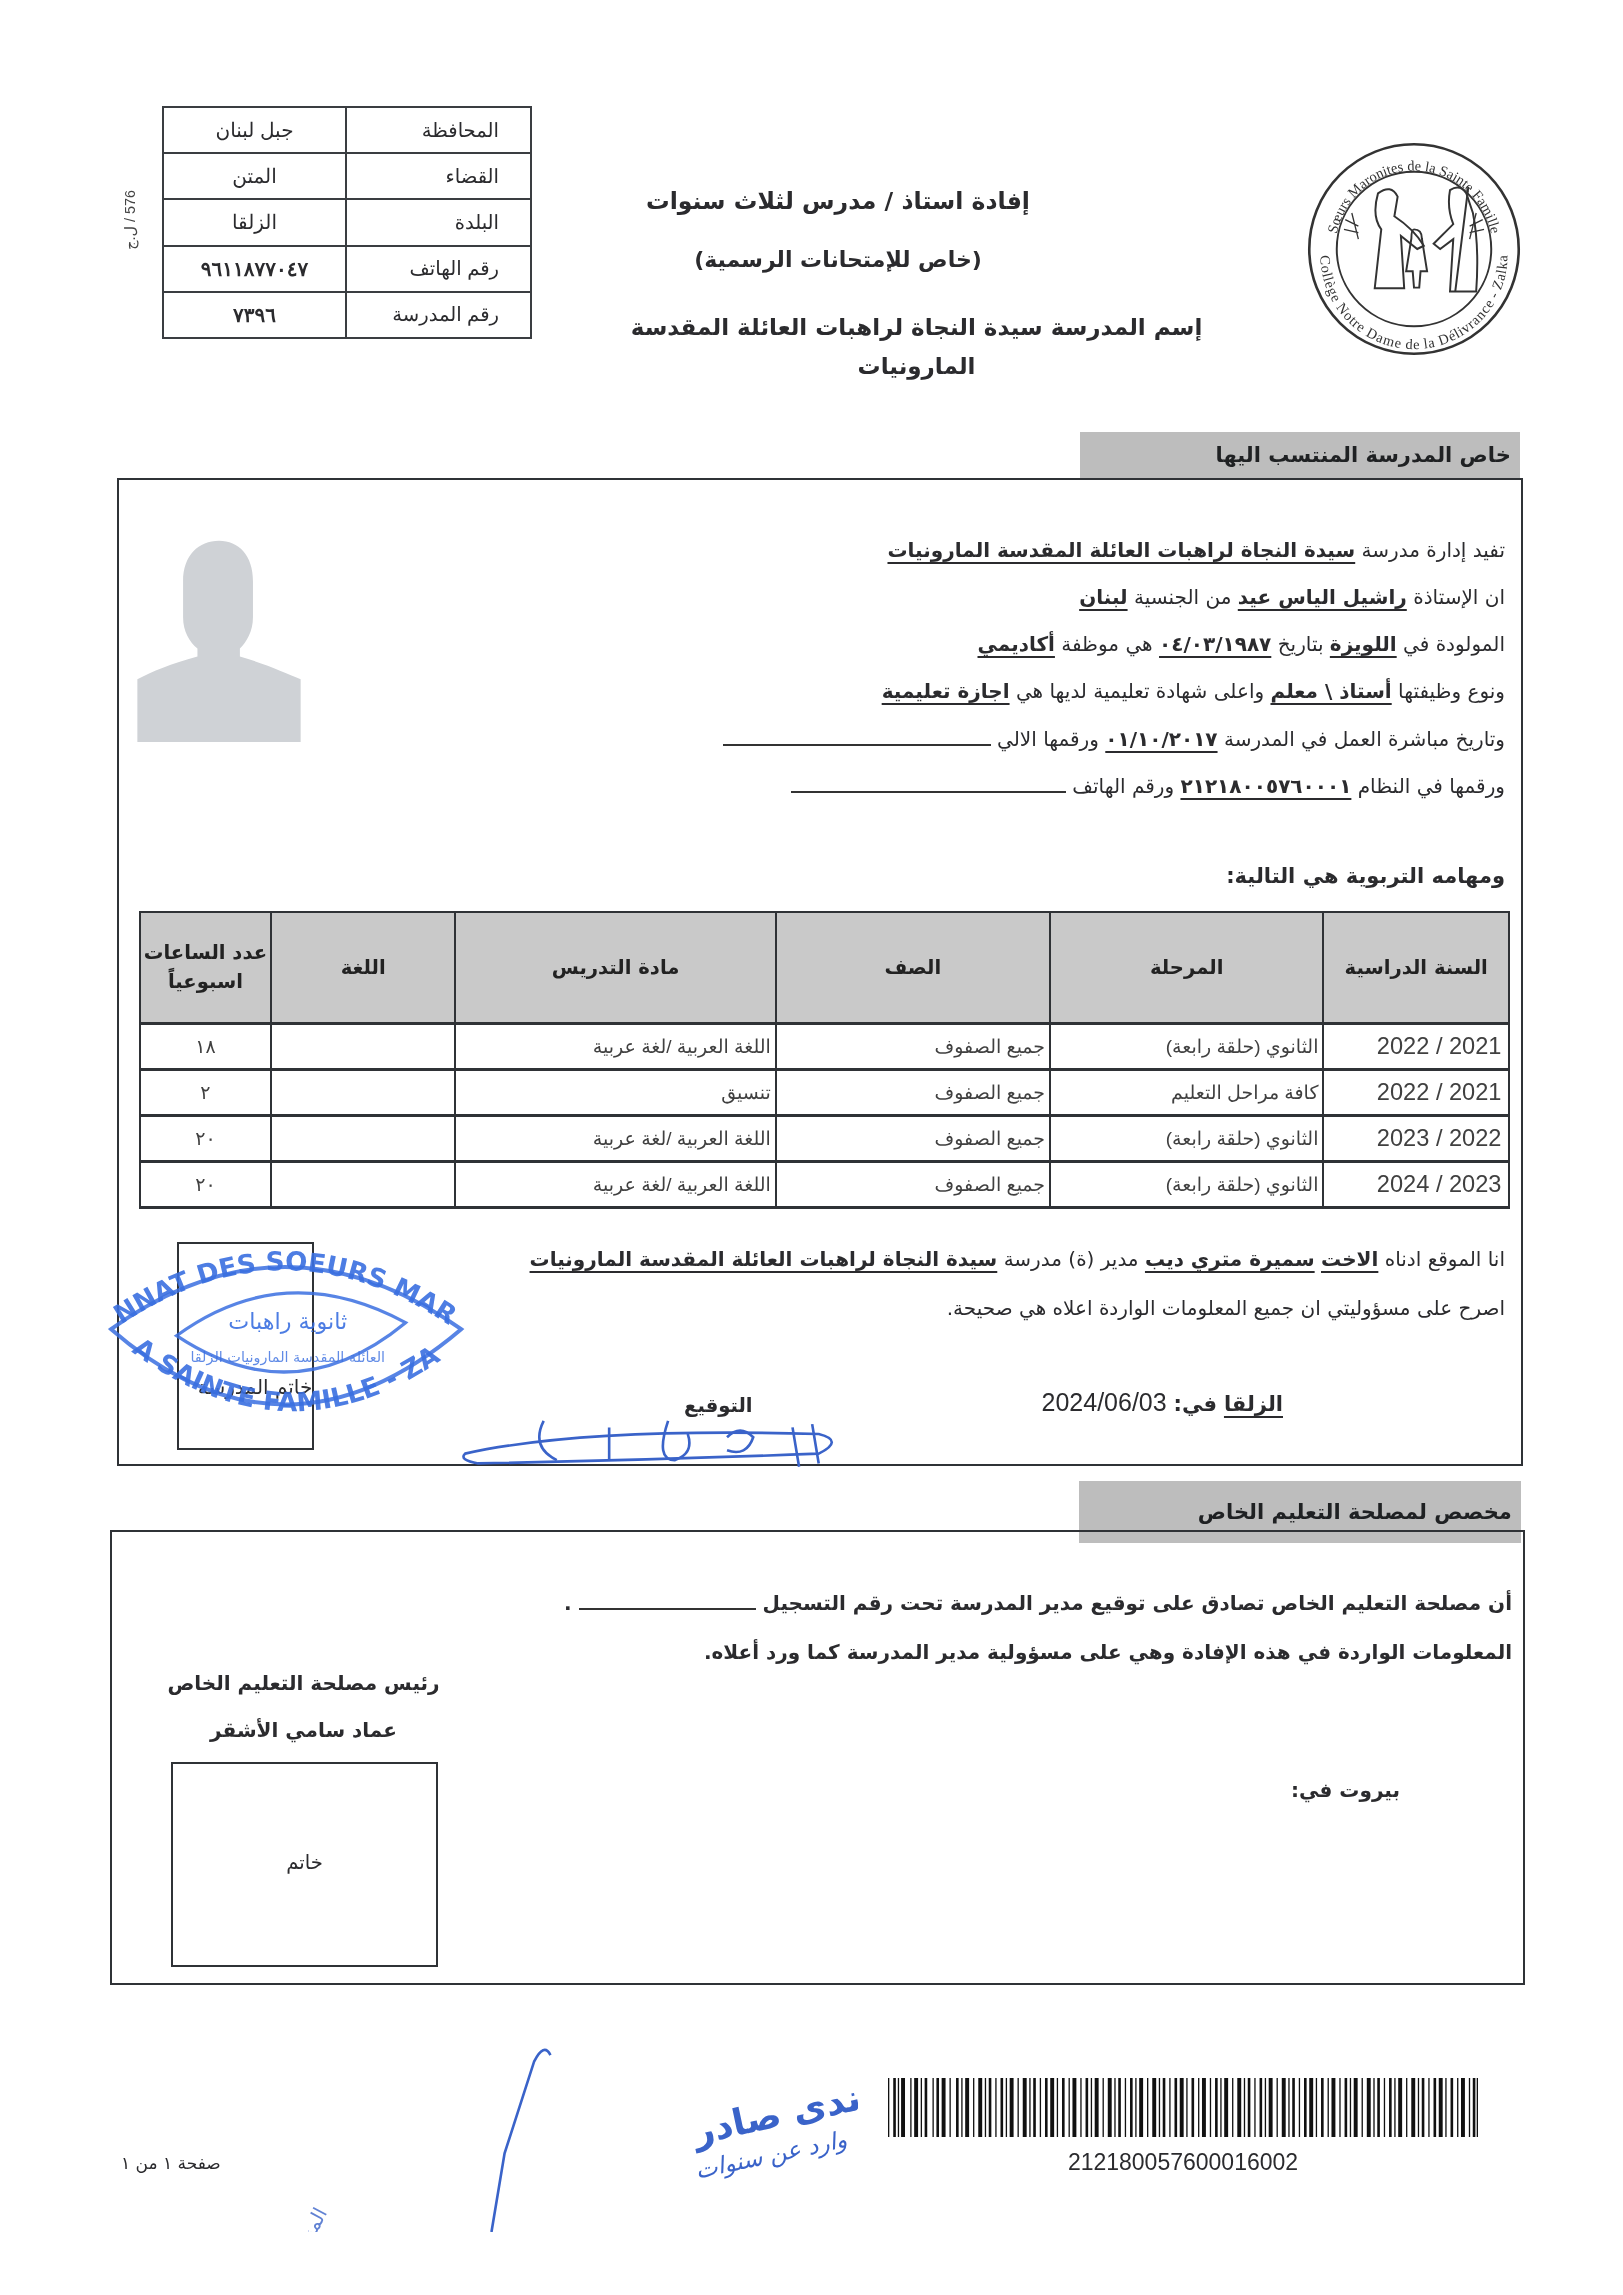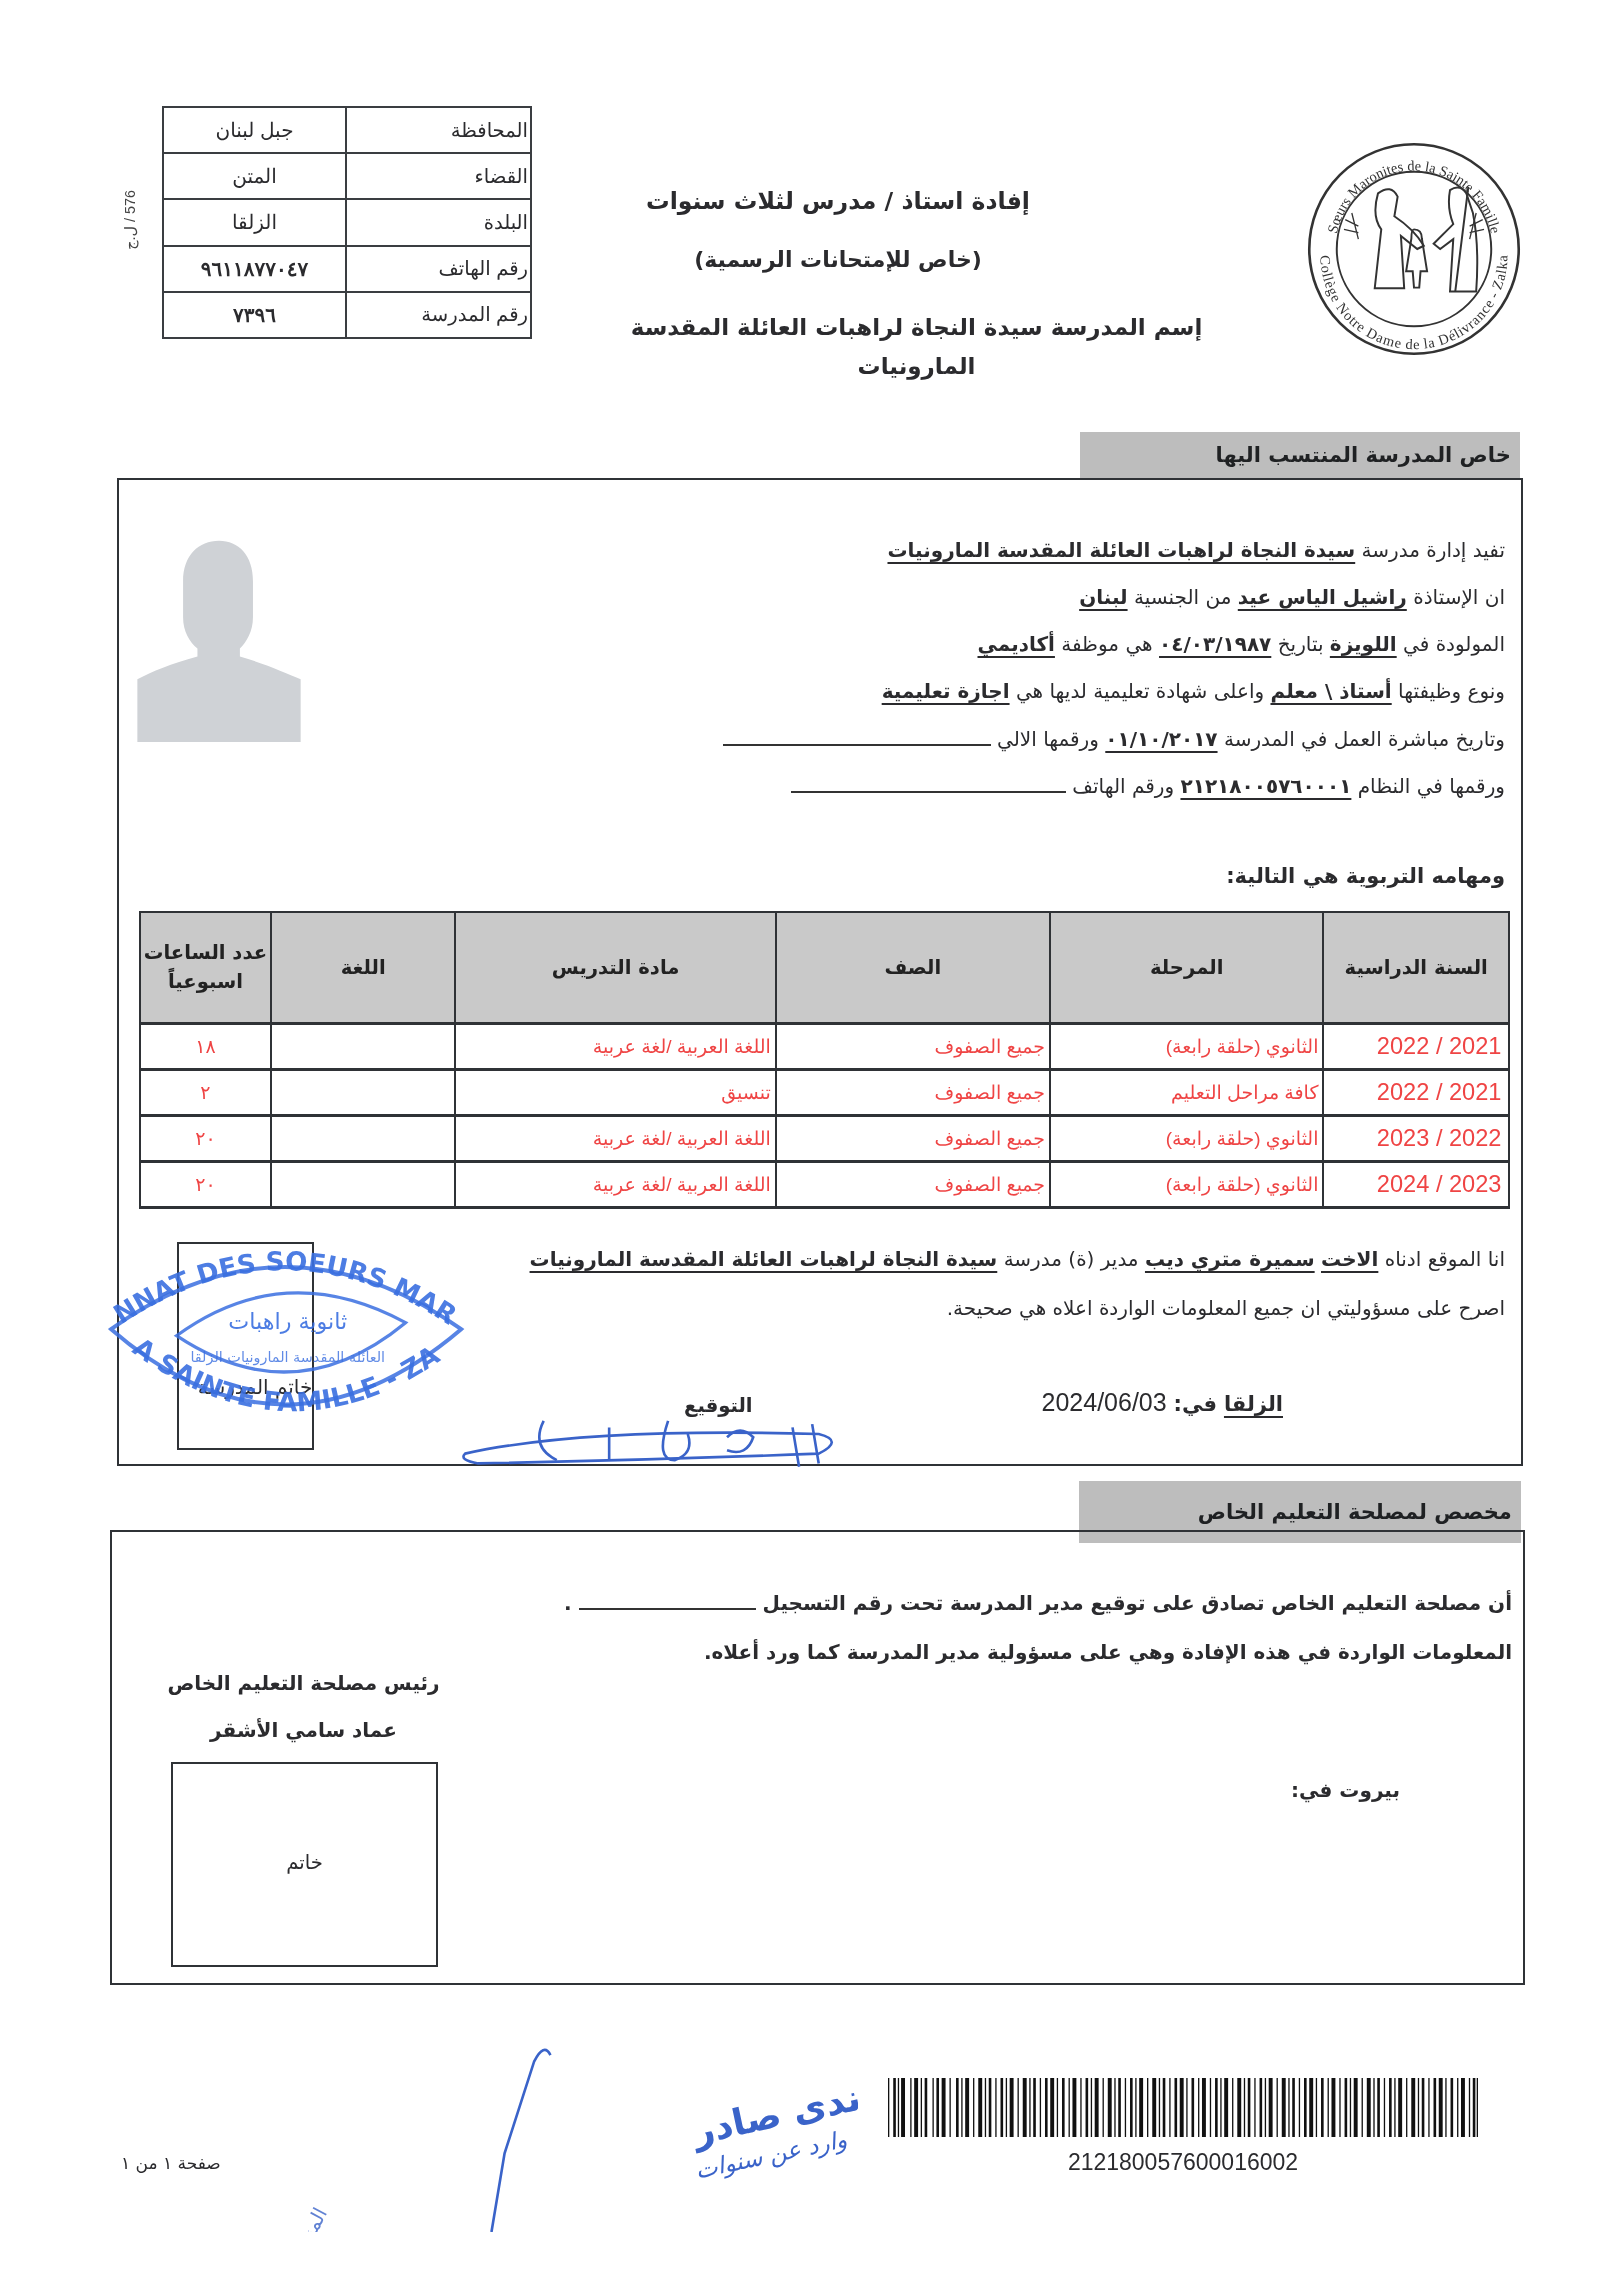--- a/index.html
+++ b/index.html
@@ -19,21 +19,21 @@
     border-collapse: collapse;
     direction: rtl;
   }
   .info-table td {
     border: 2.6px solid #3a3d41;
     height: 46px;
     font-size: 19.6px;
     font-family: "Liberation Sans", sans-serif;
     vertical-align: middle;
   }
-  .info-table td.lbl { width: 185px; text-align: right; padding-right: 2px; }
+  .info-table td.lbl { width: 185px; text-align: right; padding-right: 31px; }
   .info-table td.val { text-align: center; font-size: 20px; }
   .info-table td.val.num { font-weight: bold; letter-spacing: 2px; }
 
   .side-ref {
     left: 122px; top: 190px;
     writing-mode: vertical-rl;
     transform: rotate(180deg);
     font-size: 14.4px; color: #444;
     font-family: "Liberation Sans", sans-serif;
   }
@@ -113,21 +113,21 @@
     color: #222;
     line-height: 29px;
   }
   .duties-table td {
     border: 2px solid #2f3236;
     border-bottom: 3.3px solid #2f3236;
     height: 46px;
     font-size: 19px;
     text-align: right;
     padding: 0 3.9px;
-    color: #ef4444;
+    color: #404040;
   }
   .duties-table td.year { font-size: 23.6px; padding-right: 6.5px; margin-left: 45px; }
   .duties-table td.hours { text-align: center; }
   .col-year { width: 186px; }
   .col-stage { width: 274px; }
   .col-class { width: 275px; }
   .col-subject { width: 321px; }
   .col-lang { width: 185px; }
   .col-hours { width: 131px; }
 

